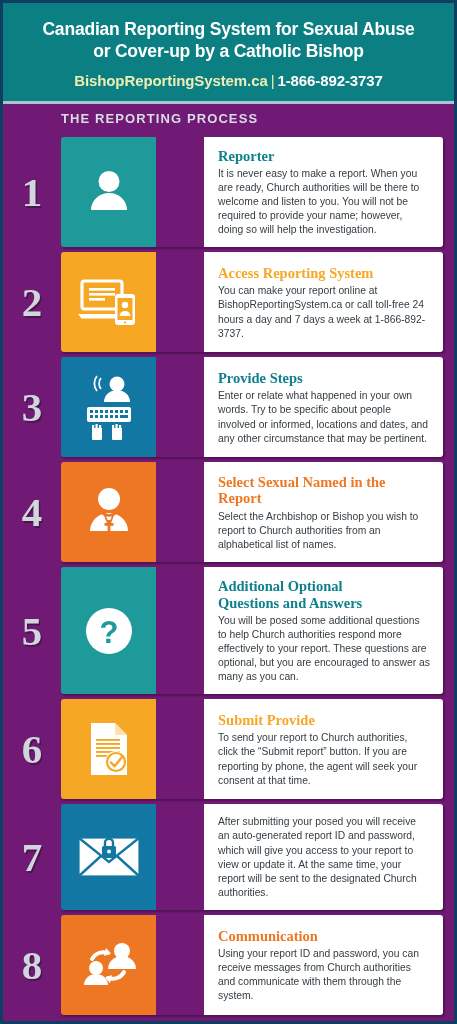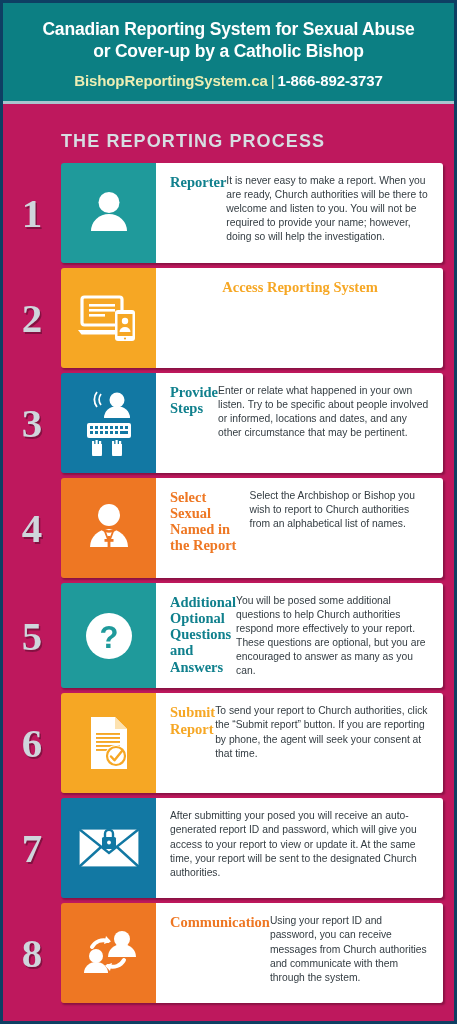--- a/index.html
+++ b/index.html
@@ -5,21 +5,21 @@
   * { margin:0; padding:0; box-sizing:border-box; }
   html, body {
     width:457px; height:1024px;
     background:#0e3f63;
     font-family:"Liberation Sans", sans-serif;
     overflow:hidden;
   }
   .poster {
     position:relative;
     width:457px; height:1024px;
-    background:#be185d;
+    background:#701a75;
     border:3px solid #0e3f63;
     overflow:hidden;
   }
 
   
   .header {
     background:#0c7f83;
     padding:16px 14px 12px;
     text-align:center;
     border-bottom:3px solid #a9c4ce;
@@ -37,25 +37,24 @@
     font-weight:bold;
     letter-spacing:-0.1px;
   }
   .header-sub .site { color:#edeeb4; }
   .header-sub .sep  { color:#edeeb4; padding:0 3px; font-weight:normal; }
   .header-sub .tel  { color:#ffffff;text-align:right; }
 
   
   .section-title {
     color:#d7dde2;
-    font-size:18px;
+    font-size:13px;
     font-weight:bold;
     letter-spacing:1.1px;
     padding:7px 0 11px 58px;
-    margin-top:20px;
   }
 
   
   .steps { padding:0 11px 0 0; }
   .step {
     display:flex;
     align-items:stretch;
     margin-bottom:5px;
     min-height:100px;
   }
@@ -84,22 +83,23 @@
     display:flex;
     align-items:center;
     justify-content:center;
   }
   .step-icon svg { display:block; }
   .step-text {
     flex:1;
     background:#ffffff;
     padding:11px 13px 10px 14px;
     display:flex;
-    flex-direction:row;
+    flex-direction:column;
     justify-content:center;
+    margin-left:48px;
   }
   .step-head {
     font-family:"Liberation Serif", serif;
     font-weight:bold;
     font-size:14.5px;
     line-height:1.12;
     margin-bottom:3px;
   }
   .step-desc {
     color:#333c42;
@@ -168,20 +168,21 @@
             <rect x="39.5" y="21" width="15" height="22" fill="#f6a724"></rect>
             <circle cx="47" cy="28" r="3.2" fill="#fff"></circle>
             <path d="M41.5 39 a5.5 5 0 0 1 11 0 z" fill="#fff"></path>
             <circle cx="47" cy="45.5" r="1.1" fill="#f6a724"></circle>
           </svg>
         </div>
         <div class="step-text">
           <div class="step-head h-yellow">
             <span>Access Reporting System</span>
           </div>
+          <div class="step-desc">You can make your report online at BishopReportingSystem.ca or call toll-free 24 hours a day and 7 days a week at 1-866-892-3737.</div>
         </div>
       </div>
     </div>
 
     <div class="step">
       <div class="step-num">3</div>
       <div class="step-body">
         <div class="step-icon c-blue">
           <svg width="60" height="66" viewBox="0 0 60 66">
             <circle cx="38" cy="10" r="7.5" fill="#fff"></circle>
@@ -215,21 +216,21 @@
               <rect x="33" y="51" width="2.2" height="6"></rect>
                 <rect x="36.5" y="50" width="2.2" height="7"></rect>
               <rect x="40" y="51" width="2.2" height="6"></rect>
             </g>
           </svg>
         </div>
         <div class="step-text">
           <div class="step-head h-blue">
             <span>Provide Steps</span>
           </div>
-          <div class="step-desc">Enter or relate what happened in your own listen. Try to be specific about people involved or informed, locations and dates, and any other circumstance that may be pertinent.</div>
+          <div class="step-desc">Enter or relate what happened in your own words. Try to be specific about people involved or informed, locations and dates, and any other circumstance that may be pertinent.</div>
         </div>
       </div>
     </div>
 
     <div class="step">
       <div class="step-num">4</div>
       <div class="step-body">
         <div class="step-icon c-orange">
           <svg width="56" height="56" viewBox="0 0 56 56">
             <circle cx="28" cy="15" r="11" fill="#fff"></circle>
@@ -282,21 +283,21 @@
                 <rect x="11" y="31" width="24" height="1.9"></rect>
               <rect x="11" y="35" width="14" height="1.9"></rect>
             </g>
             <circle cx="31" cy="42" r="11" fill="#fff"></circle>
             <circle cx="31" cy="42" r="9" fill="none" stroke="#f6a724" stroke-width="2.2"></circle>
             <path d="M26 42.5 l3.5 3.8 L37 37" fill="none" stroke="#f6a724" stroke-width="2.4" stroke-linecap="round" stroke-linejoin="round"></path>
           </svg>
         </div>
         <div class="step-text">
           <div class="step-head h-yellow">
-            <span>Submit Report</span>
+            <span>Submit Provide</span>
           </div>
           <div class="step-desc">To send your report to Church authorities, click the “Submit report” button. If you are reporting by phone, the agent will seek your consent at that time.</div>
         </div>
       </div>
     </div>
 
     <div class="step">
       <div class="step-num">7</div>
       <div class="step-body">
         <div class="step-icon c-blue">

